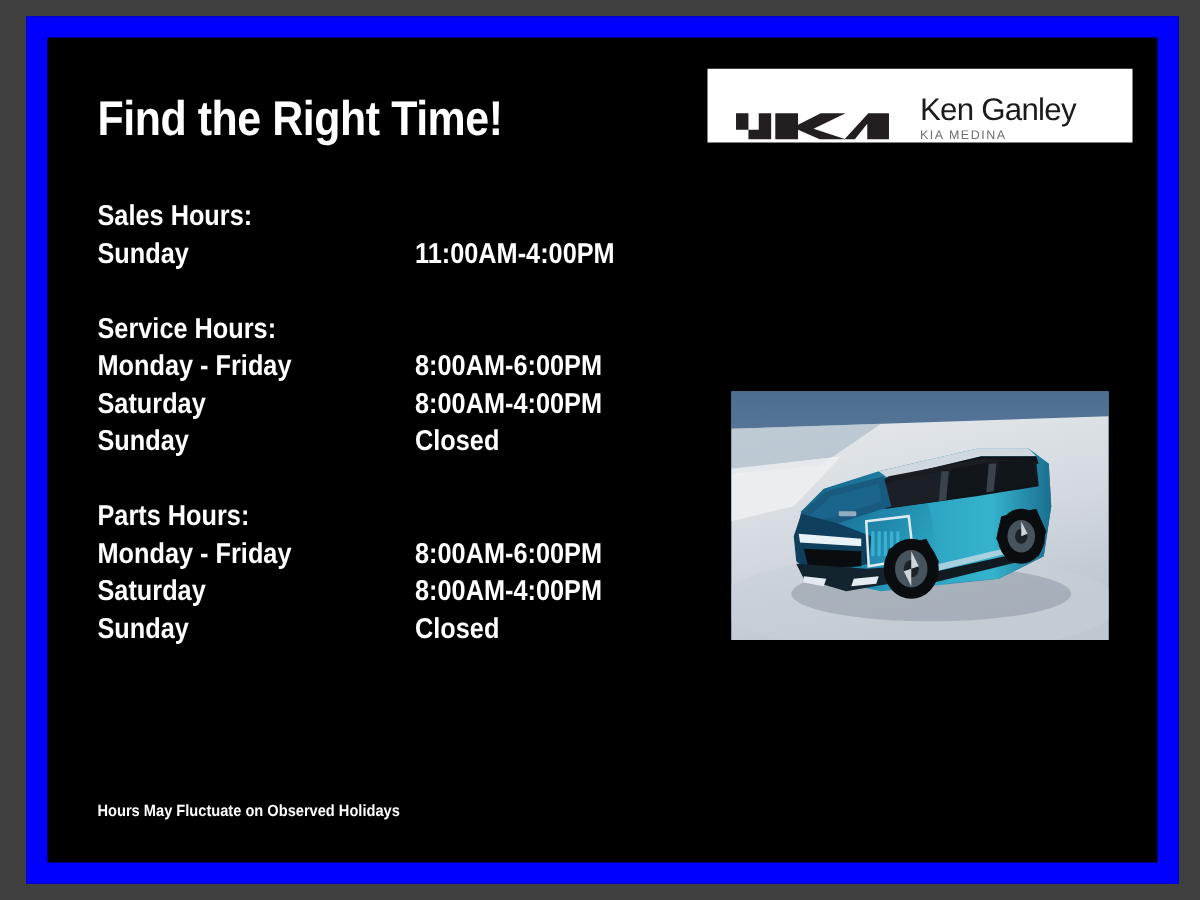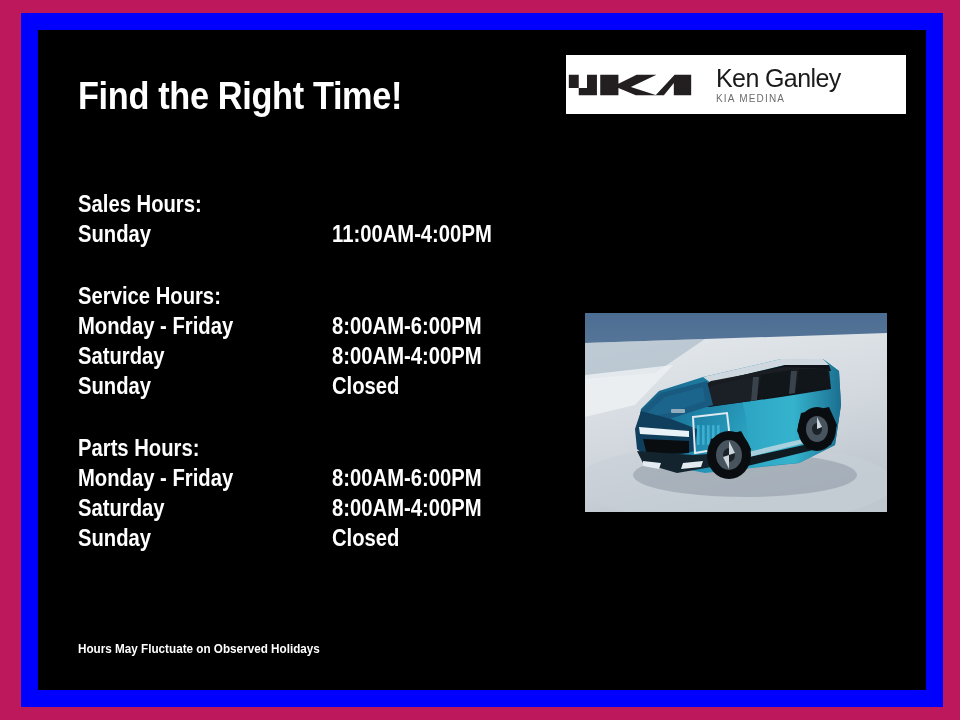--- a/index.html
+++ b/index.html
@@ -11,21 +11,21 @@
     width: 960px;
     height: 720px;
     overflow: hidden;
     font-family: "Liberation Sans", sans-serif;
   }
 
   #slide {
     position: relative;
     width: 960px;
     height: 720px;
-    background: #be185d;
+    background: #404040;
   }
 
   
   #blue-frame {
     position: absolute;
     left: 21px;
     top: 13px;
     width: 922px;
     height: 694px;
     border: 17px solid #0000ff;
@@ -49,21 +49,21 @@
   }
 
   
   #hours-panel {
     position: absolute;
     left: 78px;
     top: 157px;
     width: 470px;
   }
 
-  .hours-block { margin-bottom: 30px; margin-top: 32px; }
+  .hours-block { margin-bottom: 30px; }
   .hours-block:last-child { margin-bottom: 0; }
 
   .block-heading {
     font-size: 23px;
     font-weight: bold;
     color: #ffffff;
     height: 30px;
     line-height: 30px;
     transform: scaleX(0.88);
     transform-origin: left center;
@@ -104,23 +104,23 @@
 
   
   #logo-panel {
     position: absolute;
     left: 566px;
     top: 55px;
     width: 340px;
     height: 59px;
     background: #ffffff;
     display: flex;
-    align-items: center;
+    align-items: flex-end;
     box-sizing: border-box;
-    padding-left: 2px;
+    padding-left: 22px;
   }
   #kia-mark {
     width: 124px;
     height: 26px;
     flex: 0 0 auto;
   }
   #logo-wordmark {
     margin-left: 24px;
     display: flex;
     flex-direction: column;

